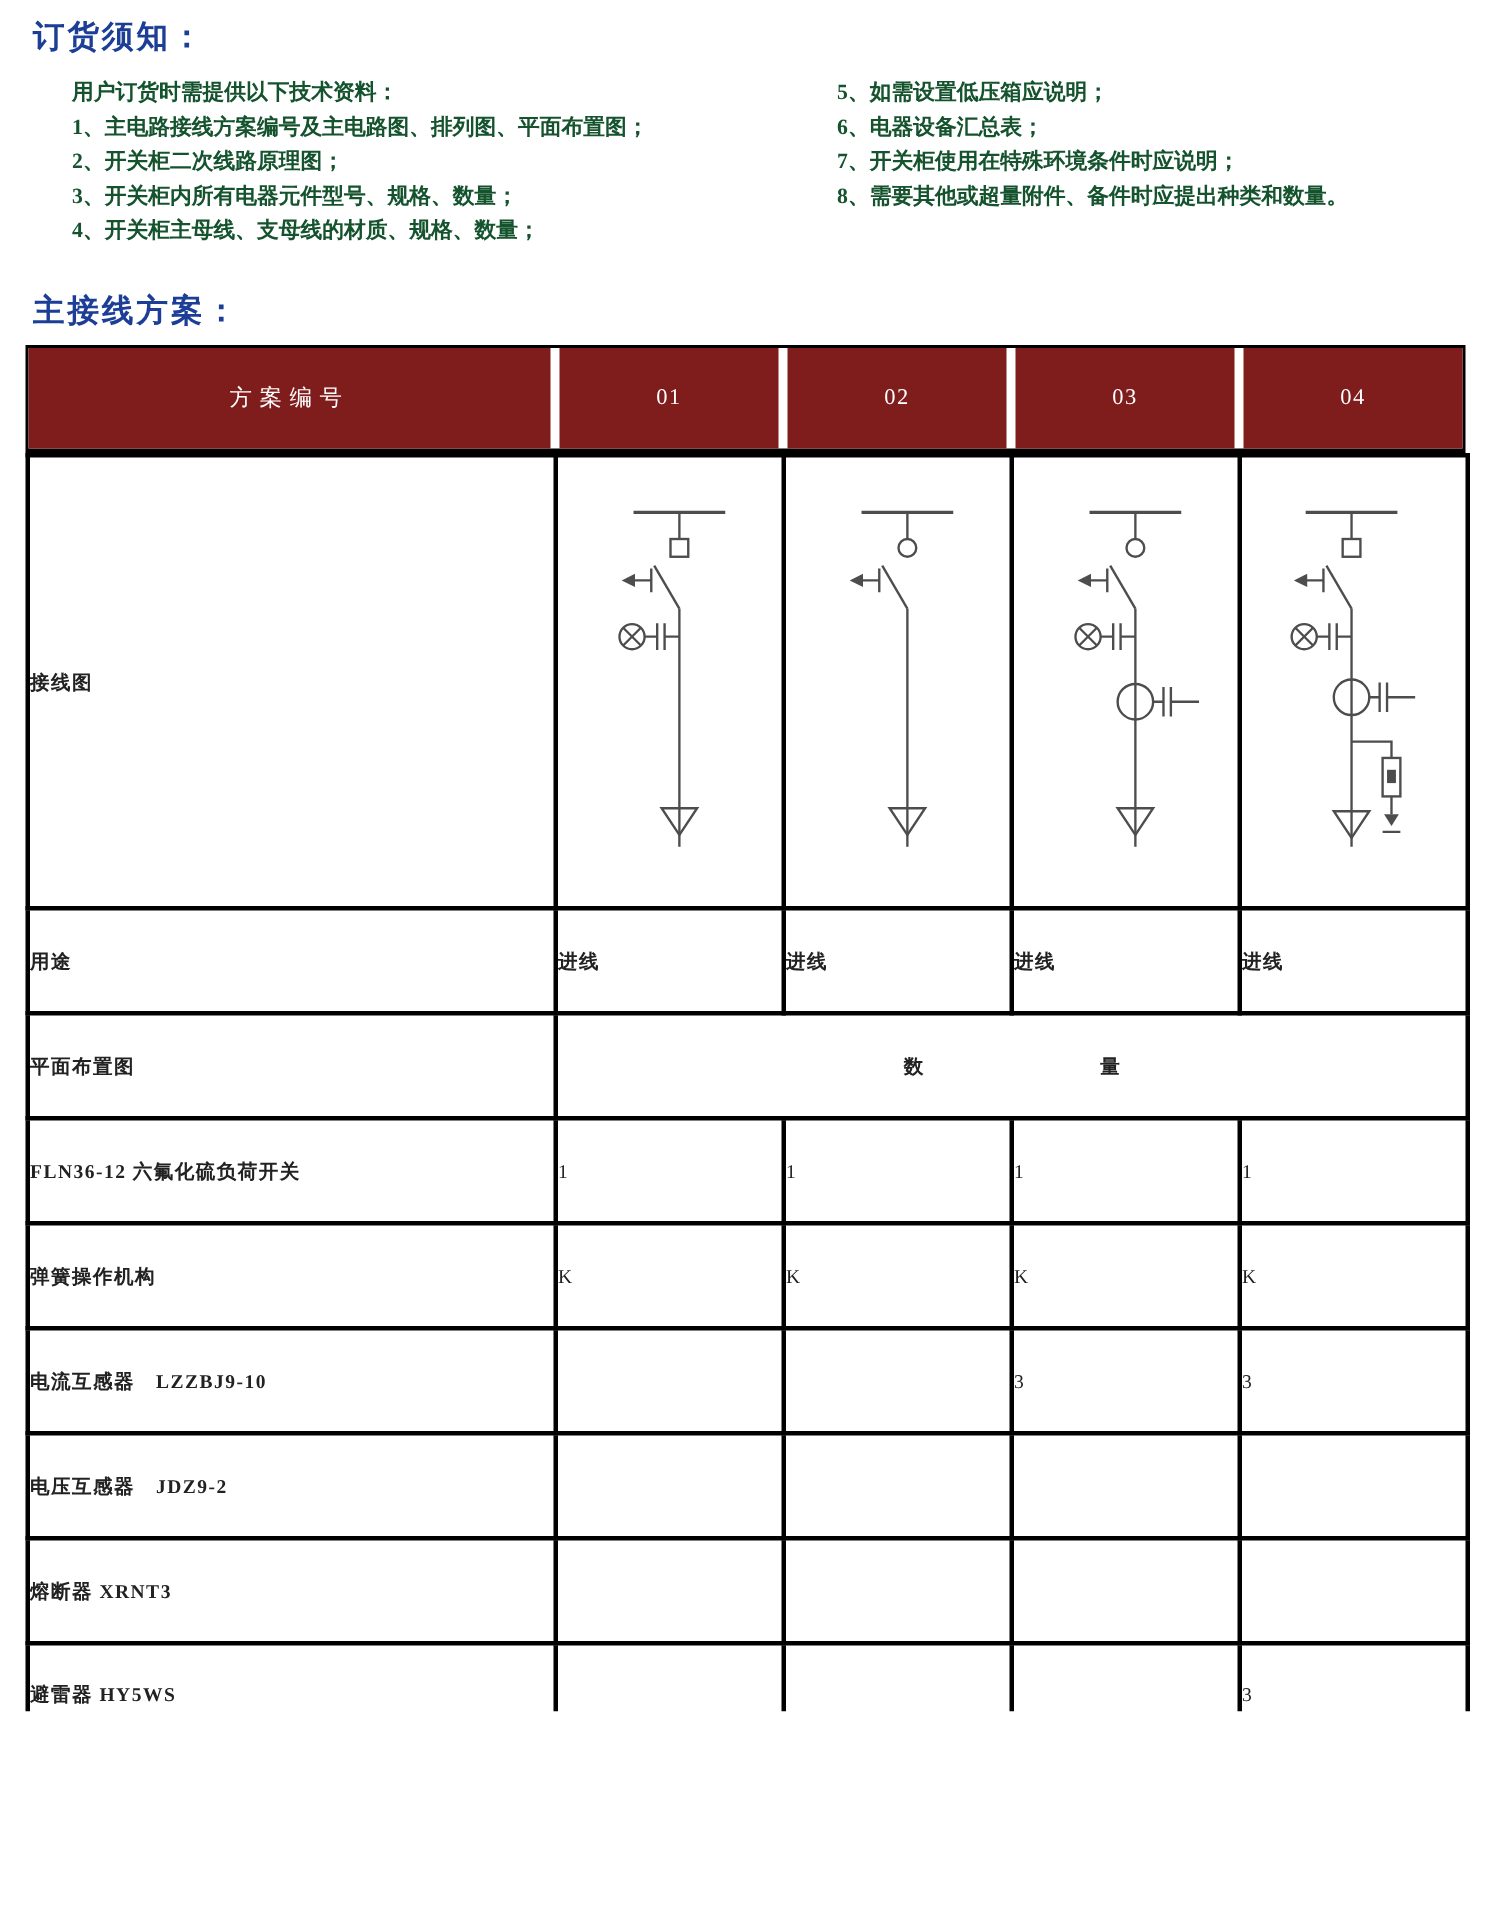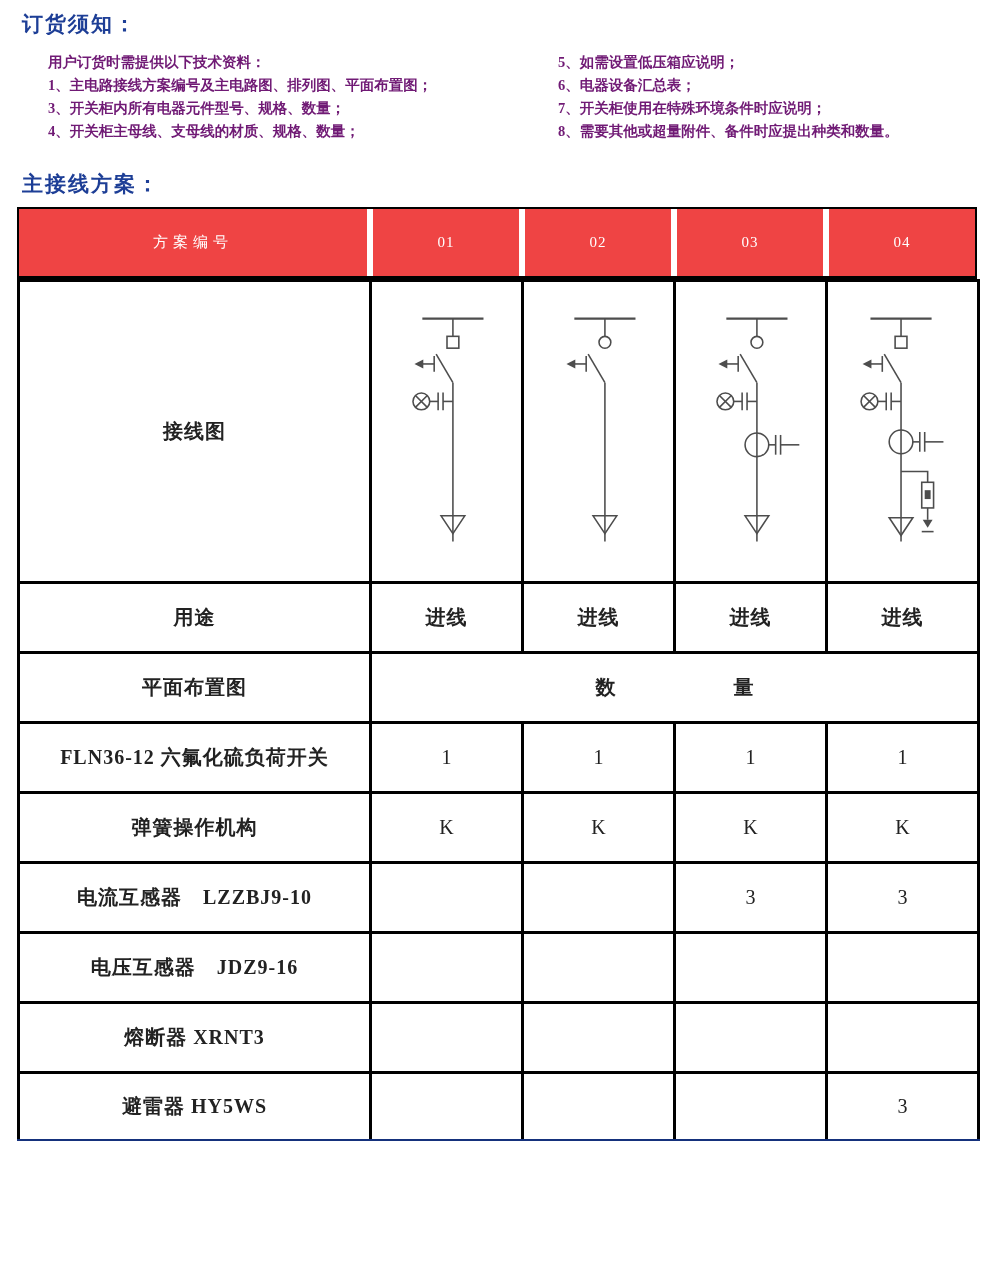--- a/index.html
+++ b/index.html
@@ -8,44 +8,44 @@
     position:relative; width:990px; height:1141px; background:#fff;
     font-family:"Liberation Serif","DejaVu Serif",serif; color:#1a1a1a; overflow:hidden;
   }
   .sec-title {
     margin:10px 0 0 22px; font-size:21px; font-weight:bold;
     color:#1d3e96; letter-spacing:2px;
   }
   .lists { display:flex; margin-top:13px; }
   .list-col-left  { margin-left:48px; width:470px; }
   .list-col-right { margin-left:40px; width:430px; }
-  .list-line { font-size:14.5px; font-weight:bold; color:#701a75; line-height:23px; white-space:nowrap; }
+  .list-line { font-size:14.5px; font-weight:bold; color:#14532d; line-height:23px; white-space:nowrap; }
 
   .scheme-title { margin-top:27px; }
 
   
   .tbl-wrap { margin:9px 0 0 17px; width:960px; }
   .thead {
     display:flex; width:960px; height:72px; background:#fff;
     border:2px solid #000; border-bottom:3px solid #000;
   }
   .thead .hcell {
-    background:#ef4444; color:#fff; display:flex; align-items:center; justify-content:center;
+    background:#7f1d1d; color:#fff; display:flex; align-items:center; justify-content:center;
     font-size:15px; height:100%;
   }
   .thead .hlabel { flex:0 0 348px; letter-spacing:5px; }
   .thead .hnum  { flex:1 1 0; margin-left:6px; letter-spacing:1px; }
 
   table.main {
     width:960px; border-collapse:collapse; table-layout:fixed;
     border:2px solid #000; border-top:none; border-bottom:7px solid #15317c;
   }
   table.main td {
-    border:3px solid #000; text-align:center; vertical-align:middle;
-    font-size:20px; color:#222; padding:0; height:70px;
+    border:3px solid #000; text-align:left; vertical-align:middle;
+    font-size:13px; color:#222; padding:0; height:70px;
   }
   td.lbl { font-weight:bold; letter-spacing:1px; color:#161616; }
   td.val { font-size:15px; }
   td.bold-val { font-weight:bold; letter-spacing:1px; }
   tr.r-diagram td { height:302px; }
   td.diag { vertical-align:middle; }
   td.diag svg { display:block; margin:0 auto; }
   .qty-wrap { display:flex; justify-content:center; gap:118px; font-weight:bold; }
 
   .diag-stroke { stroke:#4d4d4d; fill:none; stroke-width:1.6; }
@@ -54,20 +54,21 @@
 <body>
 
 <div class="page">
 
   <div class="sec-title">订货须知：</div>
 
   <div class="lists">
     <div class="list-col-left">
       <div class="list-line">用户订货时需提供以下技术资料：</div>
       <div class="list-line">1、主电路接线方案编号及主电路图、排列图、平面布置图；</div>
+      <div class="list-line">2、开关柜二次线路原理图；</div>
       <div class="list-line">3、开关柜内所有电器元件型号、规格、数量；</div>
       <div class="list-line">4、开关柜主母线、支母线的材质、规格、数量；</div>
     </div>
     <div class="list-col-right">
       <div class="list-line">5、如需设置低压箱应说明；</div>
       <div class="list-line">6、电器设备汇总表；</div>
       <div class="list-line">7、开关柜使用在特殊环境条件时应说明；</div>
       <div class="list-line">8、需要其他或超量附件、备件时应提出种类和数量。</div>
     </div>
   </div>
@@ -276,21 +277,21 @@
 
       <tr>
         <td class="lbl">电流互感器　LZZBJ9-10</td>
         <td class="val"></td>
         <td class="val"></td>
         <td class="val">3</td>
         <td class="val">3</td>
       </tr>
 
       <tr>
-        <td class="lbl">电压互感器　JDZ9-16</td>
+        <td class="lbl">电压互感器　JDZ9-2</td>
         <td class="val"></td>
         <td class="val"></td>
         <td class="val"></td>
         <td class="val"></td>
       </tr>
 
       <tr>
         <td class="lbl">熔断器 XRNT3</td>
         <td class="val"></td>
         <td class="val"></td>

